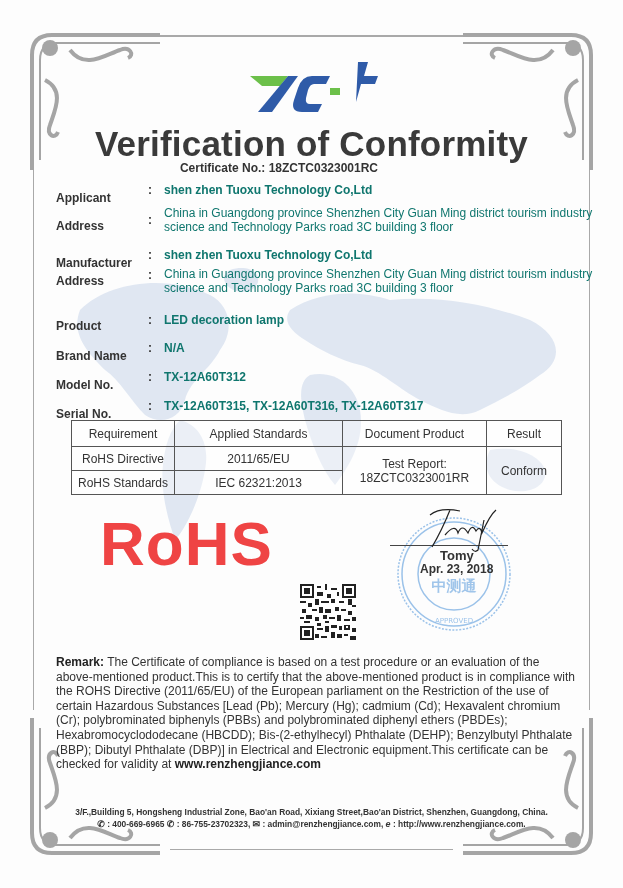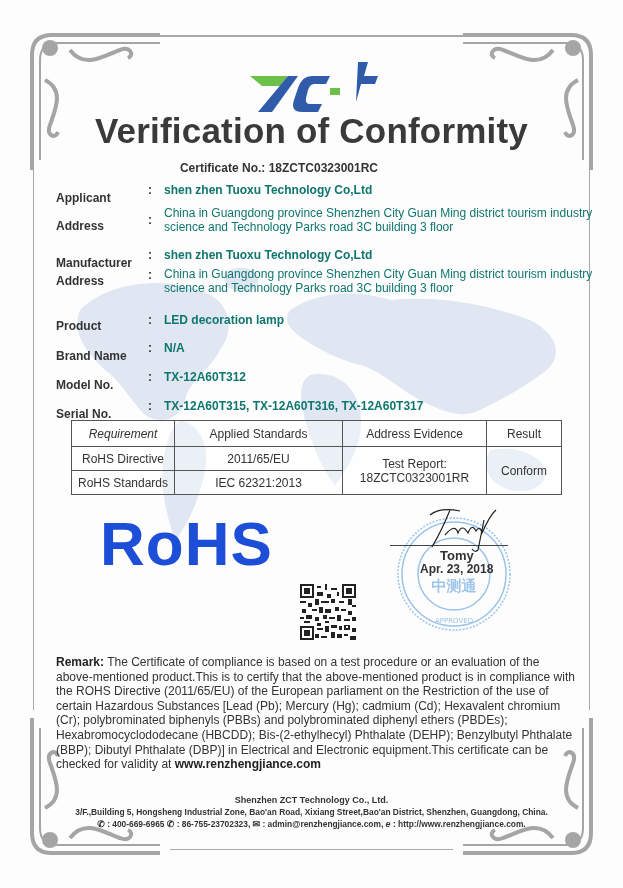--- a/index.html
+++ b/index.html
@@ -16,39 +16,39 @@
   .corner.tl { left: 10px; top: 10px; }
   .corner.tr { right: 10px; top: 10px; transform: scaleX(-1); }
   .corner.bl { left: 10px; bottom: 10px; transform: scaleY(-1); }
   .corner.br { right: 10px; bottom: 10px; transform: scale(-1,-1); }
 
   .border-line { position: absolute; background: #a9a9a9; }
 
   
   .logo { position: absolute; left: 250px; top: 62px; width: 130px; height: 52px; }
 
-  .title { position: absolute; left: 0; width: 623px; top: 111px; text-align: center;
+  .title { position: absolute; left: 0; width: 623px; top: 124px; text-align: center;
            font-size: 35px; font-weight: bold; color: #3a3a3a; letter-spacing: 0.2px; }
   .cert-no { position: absolute; left: 0; width: 558px; top: 161px; text-align: center;
              font-size: 12px; font-weight: bold; color: #333; }
 
   .field { position: absolute; left: 56px; font-size: 12px; }
   .field .label { position: absolute; left: 0; width: 85px; font-weight: bold; color: #333; white-space: nowrap; margin-top: 8px; }
   .field .colon { position: absolute; left: 92px; font-weight: bold; color: #333; }
   .field .value { position: absolute; left: 108px; width: 430px; color: #0f766e; line-height: 14px; }
   .field .value.bold { font-weight: bold; }
 
   
   table.std { position: absolute; left: 71px; top: 420px; width: 491px; border-collapse: collapse;
               font-size: 12px; color: #333; background: rgba(255,255,255,0.35); }
   table.std td { border: 1px solid #555; text-align: center; height: 24px; }
   table.std tr:first-child td { height: 26px; }
 
   .rohs { position: absolute; left: 100px; top: 508px; font-size: 62px; font-weight: bold;
-          color: #1d4ed8; letter-spacing: 1px; }
+          color: #ef4444; letter-spacing: 1px; }
 
   .qr { position: absolute; left: 299px; top: 584px; width: 58px; height: 56px; }
 
   .stamp { position: absolute; left: 393px; top: 515px; width: 122px; height: 118px; }
   .sig-line { position: absolute; left: 390px; top: 545px; width: 118px; height: 1px; background: #444; }
   .signature { position: absolute; left: 420px; top: 505px; width: 80px; height: 50px; }
   .signer { position: absolute; left: 440px; top: 548px; font-size: 13px; font-weight: bold; color: #333; }
   .sign-date { position: absolute; left: 420px; top: 562px; font-size: 12px; font-weight: bold; color: #333; }
 
   .remark { position: absolute; left: 56px; top: 655px; width: 520px; font-size: 12px;
@@ -169,23 +169,23 @@
   </div>
   <div class="field" style="top:399px;">
     <span class="label">Serial No.</span>
     <span class="colon">:</span>
     <span class="value bold">TX-12A60T315, TX-12A60T316, TX-12A60T317</span>
   </div>
 
   <table class="std">
     <tbody>
         <tr>
-      <td style="width:103px;font-style:italic;">Requirement</td>
+      <td style="width:103px;">Requirement</td>
       <td style="width:168px;">Applied Standards</td>
-      <td style="width:144px;">Address Evidence</td>
+      <td style="width:144px;">Document Product</td>
       <td>Result</td>
     </tr>
     <tr>
       <td>RoHS Directive</td>
       <td>2011/65/EU</td>
       <td rowspan="2" style="line-height:14px;">
         <div>Test Report:</div>
         <div>18ZCTC0323001RR</div>
       </td>
       <td rowspan="2">Conform</td>
@@ -273,21 +273,20 @@
   <svg class="signature" viewBox="0 0 80 50">
     <path d="M10,10 Q20,2 40,6 M30,5 Q22,25 12,42 M25,30 Q35,18 38,28 Q42,18 48,28 Q52,18 56,26 Q60,20 62,28 Q70,10 76,5 M64,15 L58,45 Q55,48 52,44" fill="none" stroke="#222" stroke-width="1.2"></path>
   </svg>
   <div class="signer">Tomy</div>
   <div class="sign-date">Apr. 23, 2018</div>
 
   <div class="remark">
     <b>Remark:</b><span> The Certificate of compliance is based on a test procedure or an evaluation of the above-mentioned product.This is to certify that the above-mentioned product is in compliance with the ROHS Directive (2011/65/EU) of the European parliament on the Restriction of the use of certain Hazardous Substances [Lead (Pb); Mercury (Hg); cadmium (Cd); Hexavalent chromium (Cr); polybrominated biphenyls (PBBs) and polybrominated diphenyl ethers (PBDEs); Hexabromocyclododecane (HBCDD); Bis-(2-ethylhecyl) Phthalate (DEHP); Benzylbutyl Phthalate (BBP); Dibutyl Phthalate (DBP)] in Electrical and Electronic equipment.This certificate can be checked for validity at </span><b>www.renzhengjiance.com</b>
   </div>
 
-  <div class="company">Shenzhen ZCT Technology Co., Ltd.</div>
   <div class="address">3/F.,Building 5, Hongsheng Industrial Zone, Bao'an Road, Xixiang Street,Bao'an District, Shenzhen, Guangdong, China.</div>
   <div class="contacts">
     <span class="ic">✆</span>
     <span>: 400-669-6965</span>
     <span class="ic">✆</span>
     <span>: 86-755-23702323,</span>
     <span class="ic">✉</span>
     <span>: admin@renzhengjiance.com,</span>
     <span class="ic" style="font-style:italic;">e</span>
     <span>: http://www.renzhengjiance.com.</span>

